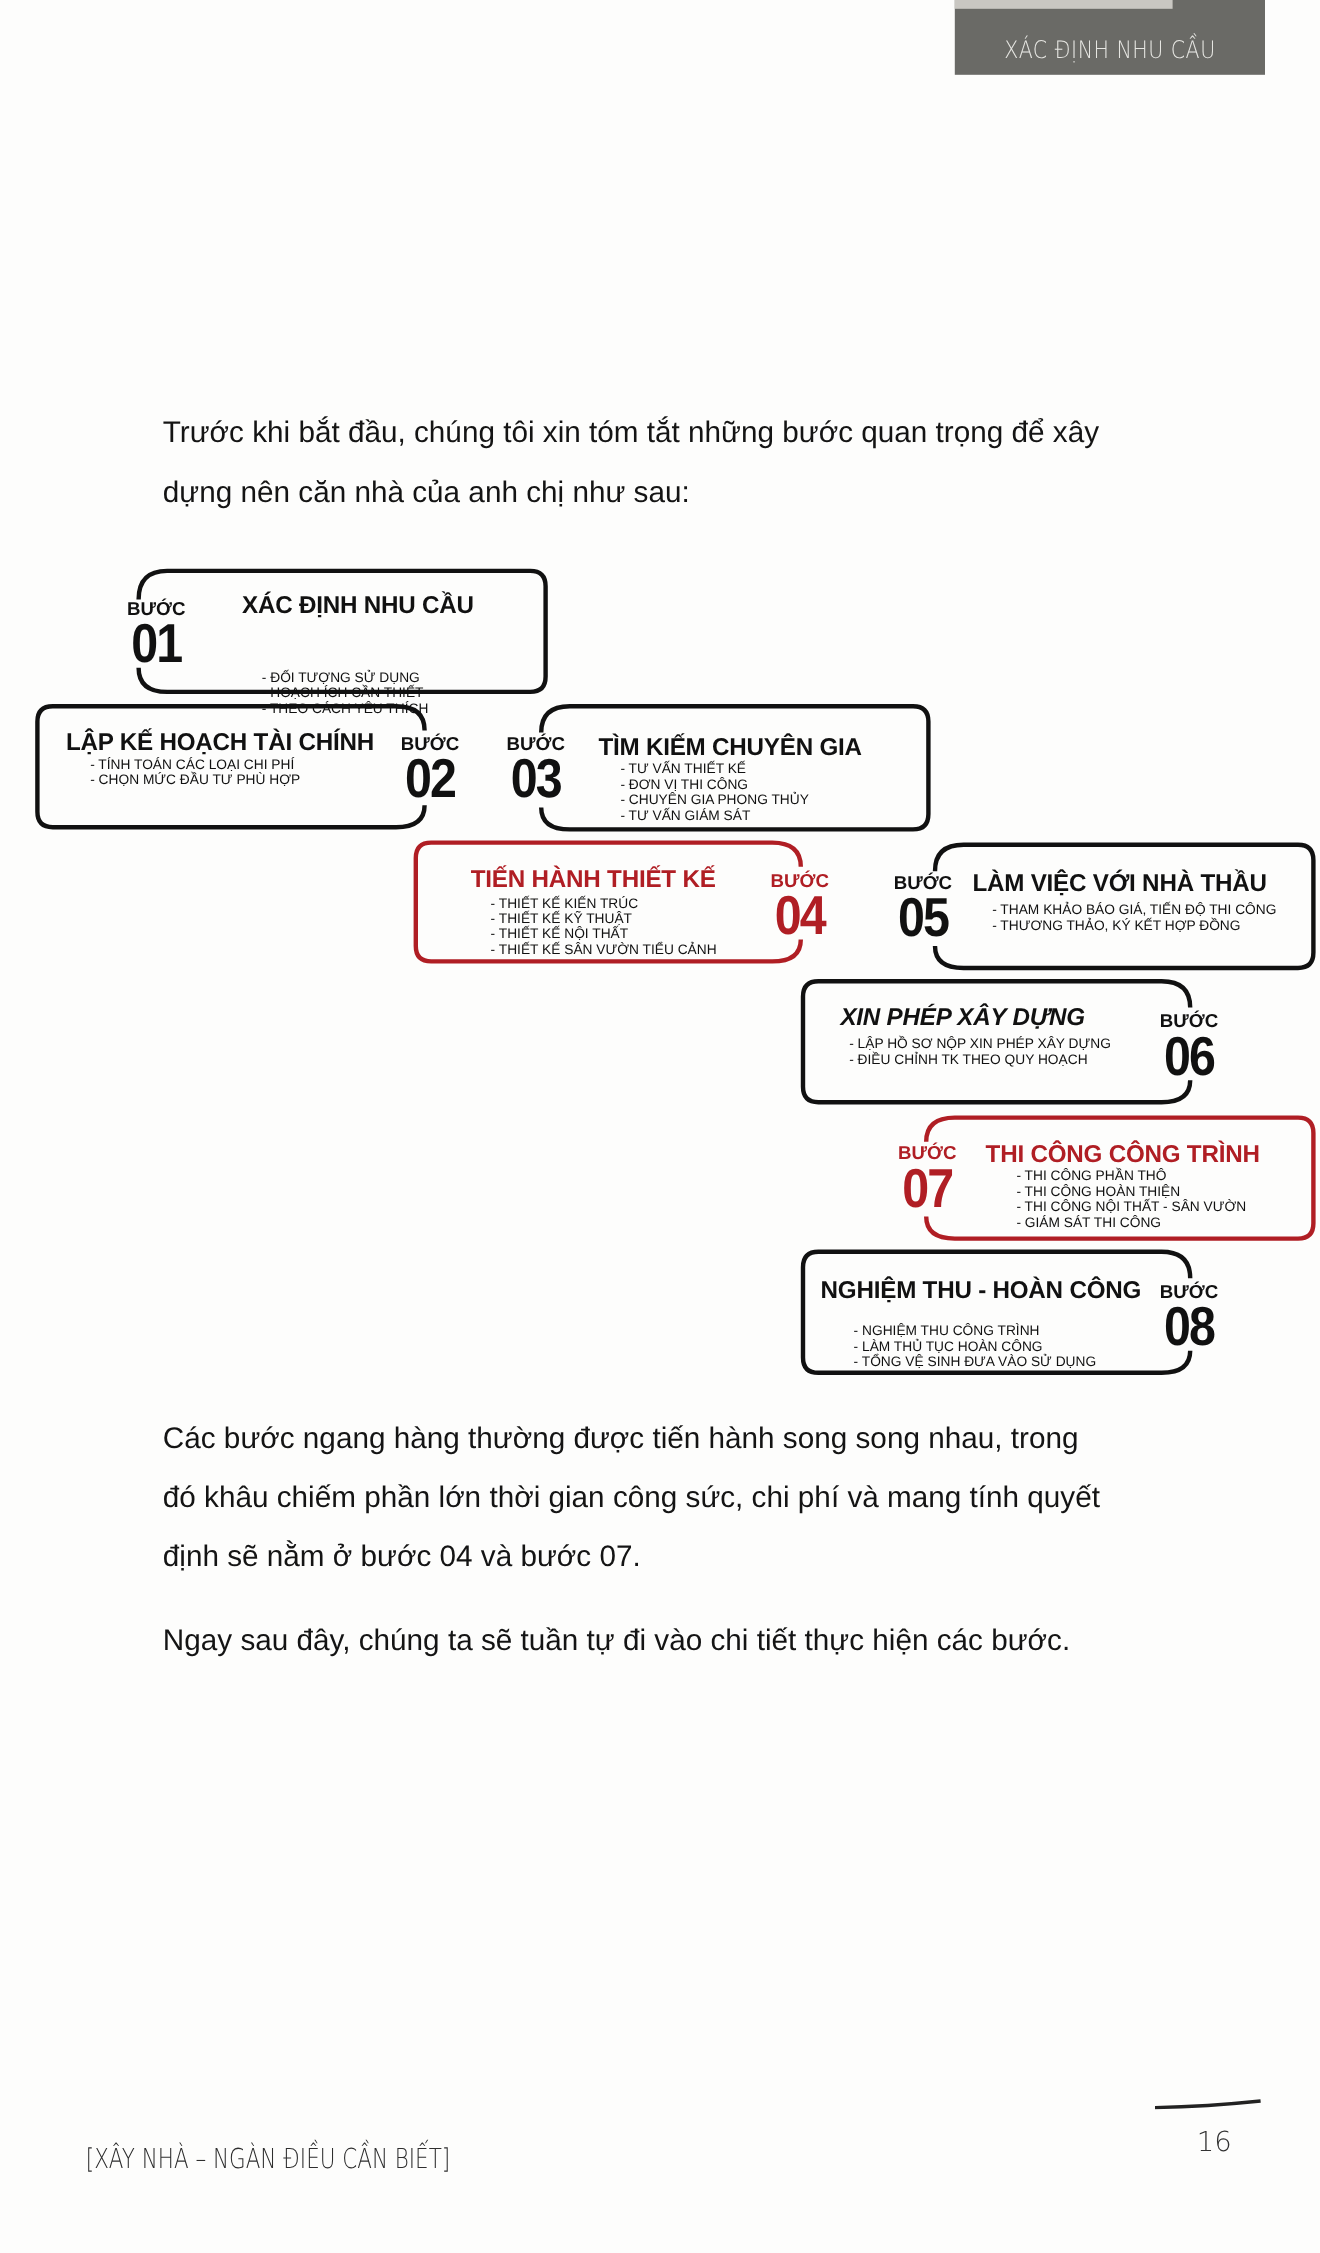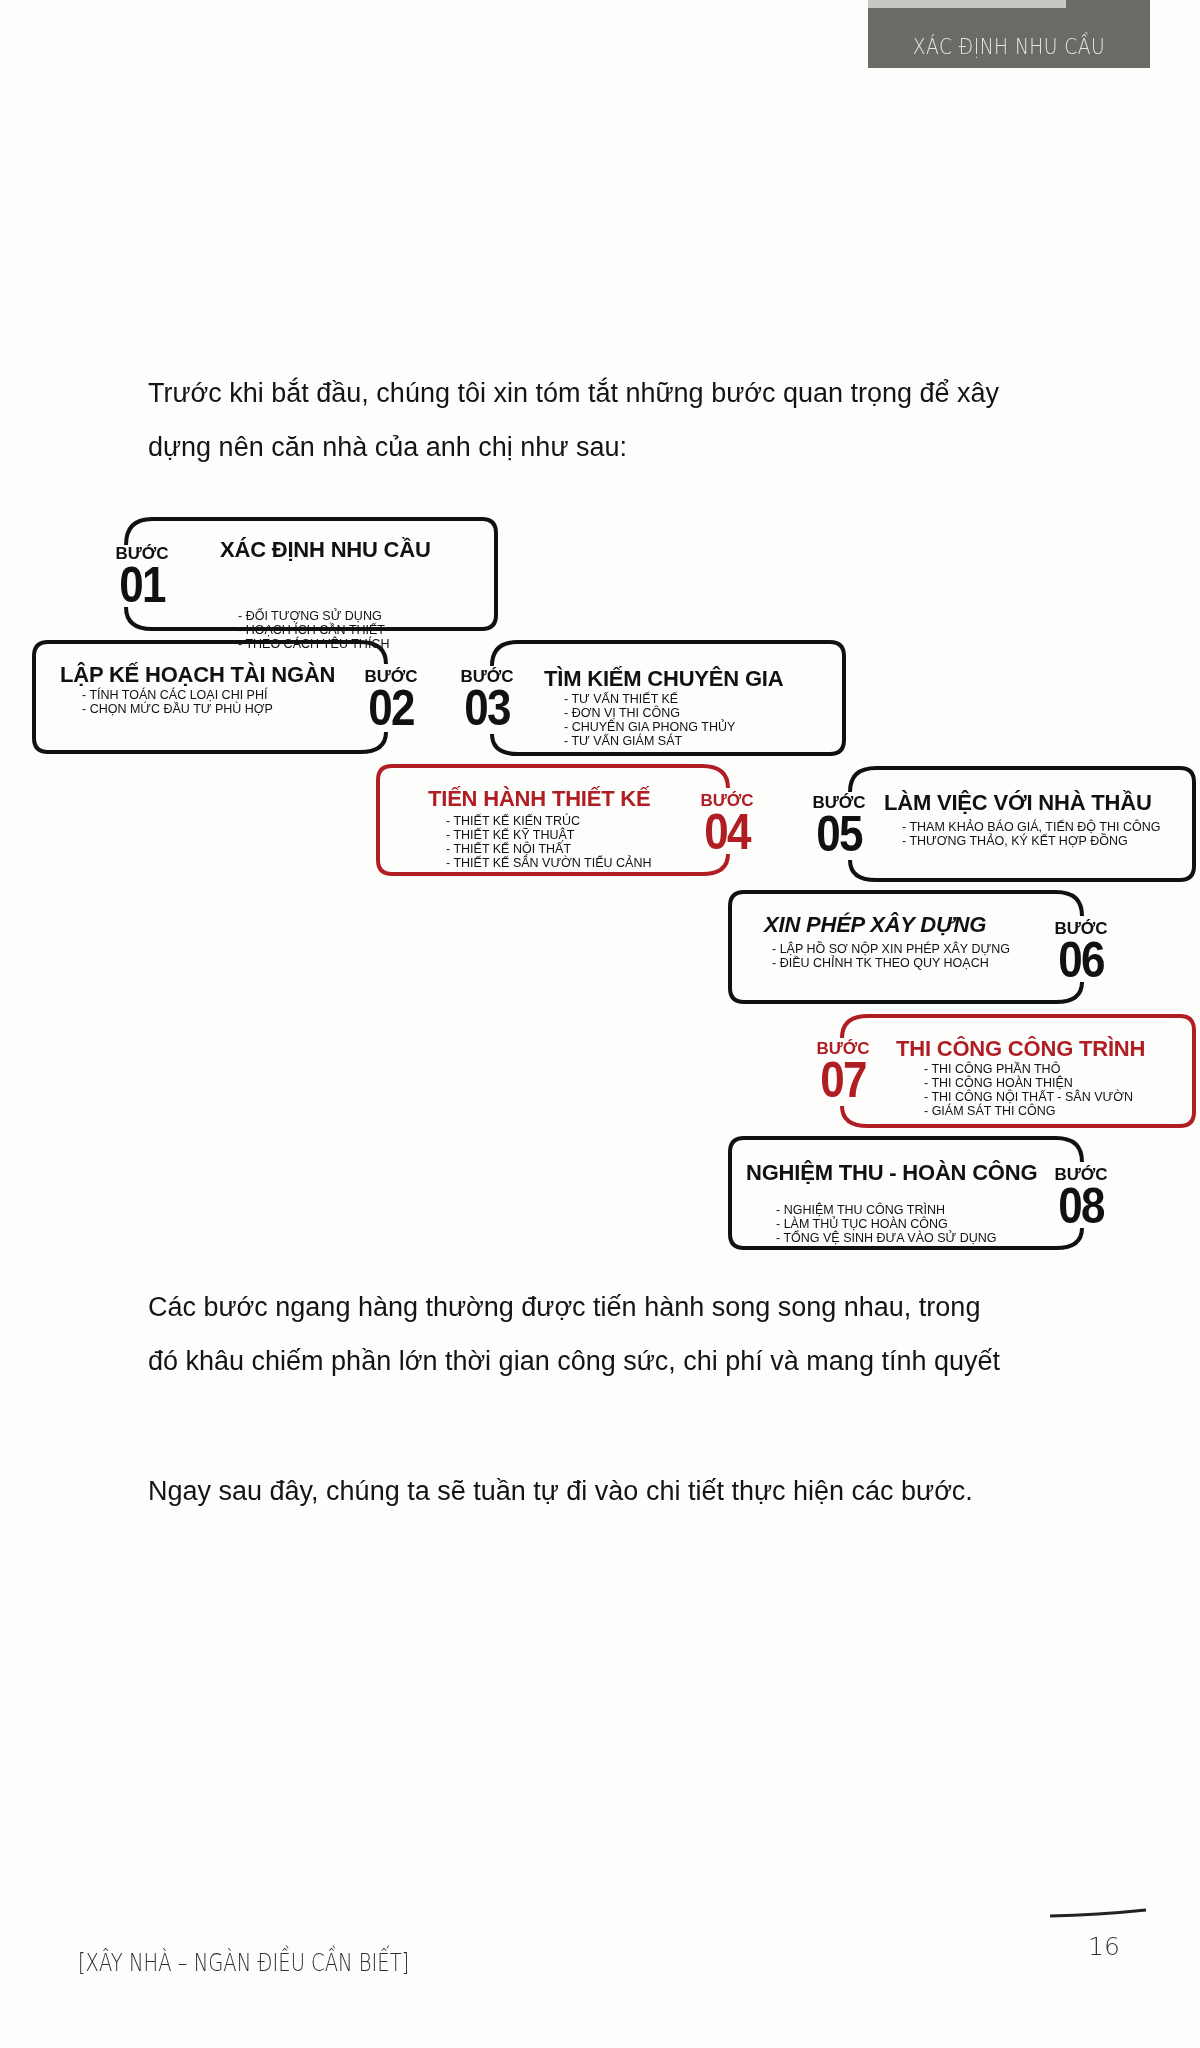--- a/index.html
+++ b/index.html
@@ -83,21 +83,21 @@
     <li>ĐỐI TƯỢNG SỬ DỤNG</li>
     <li>HOẠCH ÍCH CẦN THIẾT</li>
     <li>THEO CÁCH YÊU THÍCH</li>
   </ul>
 </div>
 
 <div class="step" style="left:30px; top:638px; width:400px; height:120px;">
   <svg class="frame" width="400" height="120">
     <path d="M 356 26 Q 356 4 330 4 L 18 4 Q 4 4 4 18 L 4 100 Q 4 114 18 114 L 330 114 Q 356 114 356 94" fill="none" stroke="#111" stroke-width="4"></path>
   </svg>
-  <div class="title" style="left:30px; top:24px;">LẬP KẾ HOẠCH TÀI NGÀN</div>
+  <div class="title" style="left:30px; top:24px;">LẬP KẾ HOẠCH TÀI CHÍNH</div>
   <ul class="items" style="left:52px; top:50px;">
     <li>TÍNH TOÁN CÁC LOẠI CHI PHÍ</li>
     <li>CHỌN MỨC ĐẦU TƯ PHÙ HỢP</li>
   </ul>
   <div class="badge" style="left:330px; top:30px; width:62px;">
     <span class="lbl">BƯỚC</span>
     <span class="num">02</span>
   </div>
 </div>
 
@@ -194,20 +194,21 @@
   </ul>
   <div class="badge" style="left:324px; top:32px; width:62px;">
     <span class="lbl">BƯỚC</span>
     <span class="num">08</span>
   </div>
 </div>
 
 <div class="para" style="top:1280px;">
   <div>Các bước ngang hàng thường được tiến hành song song nhau, trong</div>
   <div>đó khâu chiếm phần lớn thời gian công sức, chi phí và mang tính quyết</div>
+  <div>định sẽ nằm ở bước 04 và bước 07.</div>
 </div>
 <div class="para" style="top:1464px;">Ngay sau đây, chúng ta sẽ tuần tự đi vào chi tiết thực hiện các bước.</div>
 
 <svg class="footer-rule" width="100" height="10">
   <path d="M 2 8 Q 50 7 98 2" fill="none" stroke="#222" stroke-width="3"></path>
 </svg>
 <div class="page-number">16</div>
 <div class="footer-title">[XÂY NHÀ – NGÀN ĐIỀU CẦN BIẾT]</div>
 
 </body></html>

